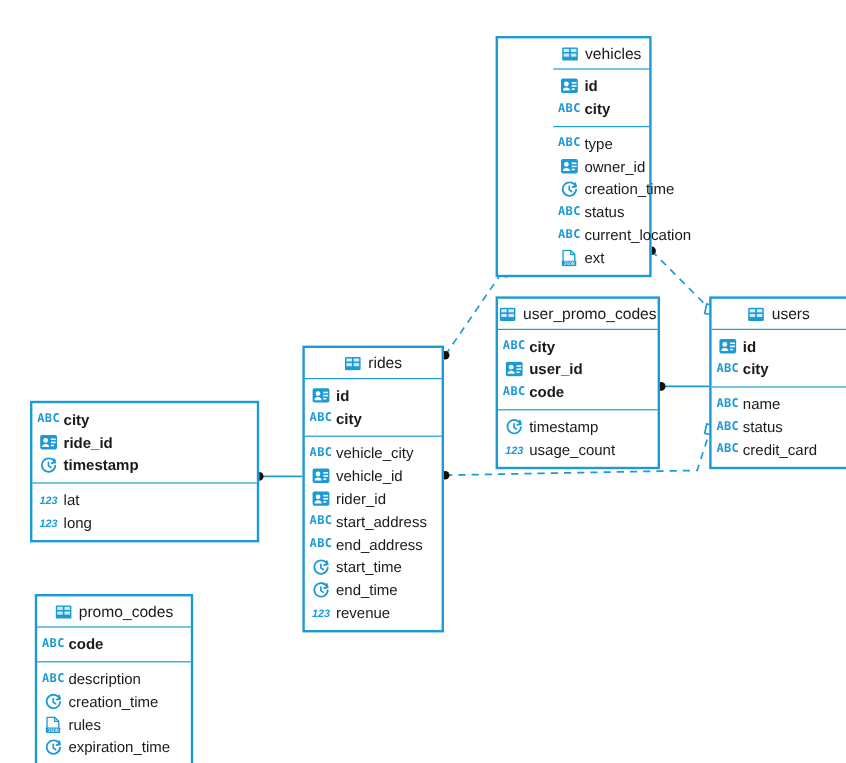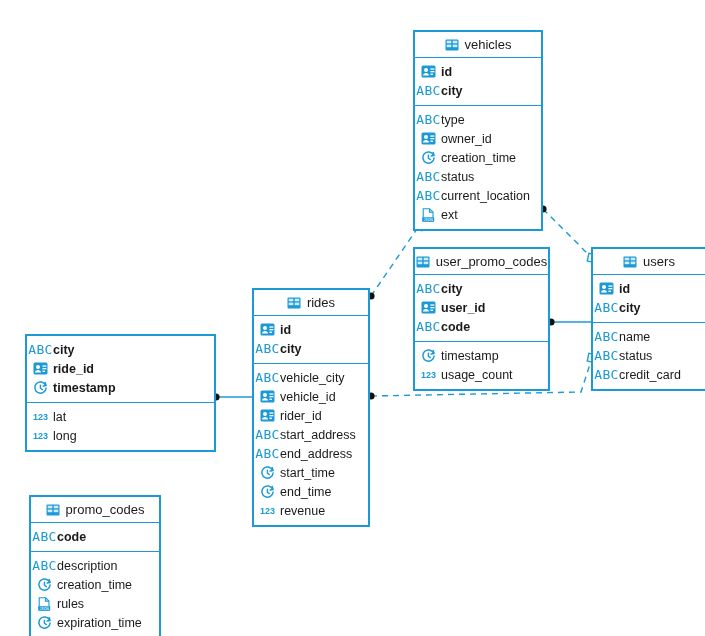--- a/index.html
+++ b/index.html
@@ -35,27 +35,28 @@
     padding:0 6px;
     font-size:12.5px;
     color:#1a1a1a;
     white-space:nowrap;
   }
   .row.pk{font-weight:bold;}
 
   .ico{flex:0 0 auto;display:inline-flex;align-items:center;justify-content:center;}
   .ico svg{display:block;}
   .ico-abc{
-    font-size:13px;font-weight:normal;letter-spacing:.3px;
+    font-size:10px;font-weight:bold;letter-spacing:.3px;
     color:#1b9ad6;width:15px;text-align:left;
     font-family:"DejaVu Sans Mono","Liberation Mono",monospace;
   }
   .ico-123{
     font-size:9px;font-weight:bold;color:#1b9ad6;width:15px;
     font-family:"Liberation Sans",sans-serif;
+    font-style:italic;
   }
 </style>
 </head>
 <body>
 
 <div id="canvas">
 
   <svg id="wires" viewBox="0 0 705 636" xmlns="http://www.w3.org/2000/svg">
       <g>
         <path d="M 371,296 L 419,226" fill="none" stroke="#1b9ad6" stroke-width="1.4" stroke-dasharray="6,5"></path>
@@ -75,21 +76,21 @@
         <path d="M 371,396 L 581,392 L 592,358" fill="none" stroke="#1b9ad6" stroke-width="1.4" stroke-dasharray="6,5"></path>
         <circle cx="371" cy="396" r="3.6" fill="#111111"></circle>
         <rect x="588" y="354" width="8" height="8" fill="#ffffff" stroke="#1b9ad6" stroke-width="1.4" transform="rotate(12 592 358)"></rect>
       </g>
       <g>
         <path d="M 216,397 L 252,397" fill="none" stroke="#1b9ad6" stroke-width="1.4"></path>
         <circle cx="216" cy="397" r="3.6" fill="#111111"></circle>
       </g>
     </svg>
 
-<div class="table-node" style="left: 413px; top: 30px; width: 130px;">
+<div class="table-node" style="left: 413px; top: 30px; width: 130px; padding-left: 46px;">
       <div class="tbl-header">
         <span class="ico">
           <svg width="14" height="12" viewBox="0 0 14 12">
             <rect x="0.5" y="0.5" width="13" height="11" rx="1" fill="#1b9ad6"></rect>
             <rect x="1.7" y="1.7" width="4.6" height="2.6" fill="#cfeaf8"></rect>
             <rect x="7.7" y="1.7" width="4.6" height="2.6" fill="#cfeaf8"></rect>
             <rect x="1.7" y="5.6" width="4.6" height="2.6" fill="#cfeaf8"></rect>
             <rect x="7.7" y="5.6" width="4.6" height="2.6" fill="#cfeaf8"></rect>
           </svg>
         </span>

